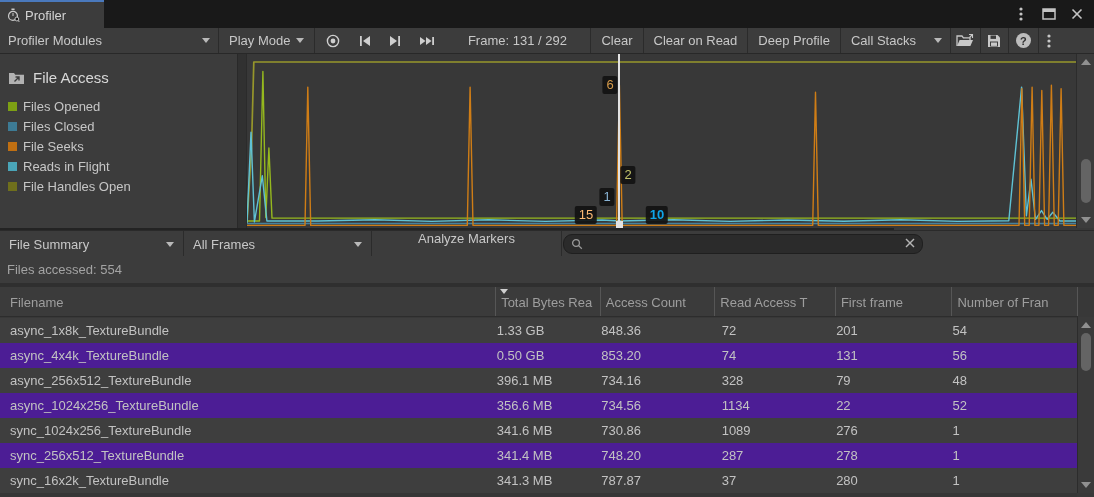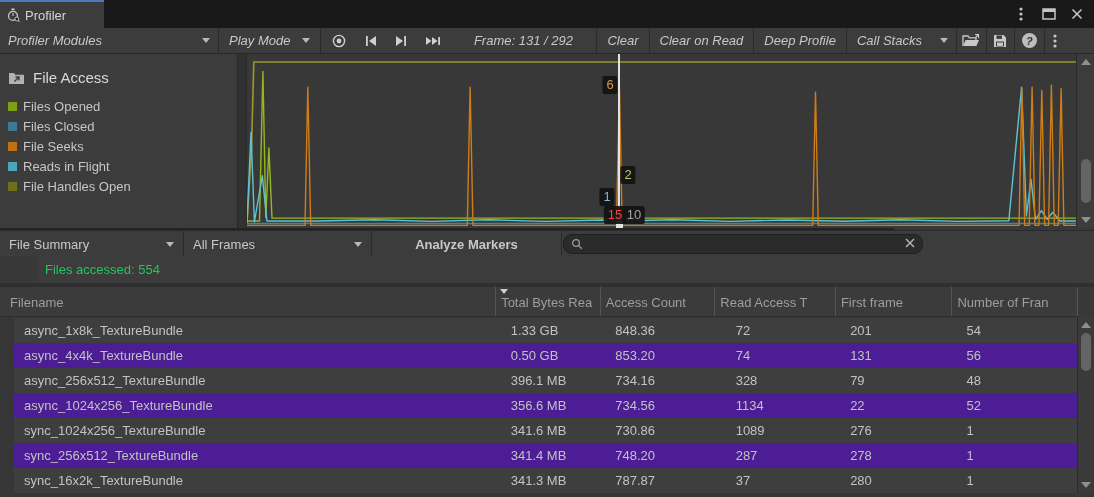--- a/index.html
+++ b/index.html
@@ -19,21 +19,21 @@
   }
   .tabbar-actions { position:absolute; right:10px; top:0; height:28px; display:flex; align-items:center; gap:14px; }
   .tb-icon { display:flex; align-items:center; justify-content:center; width:14px; height:14px; cursor:default; }
 
   
   .toolbar {
     position:absolute; top:28px; left:0; right:0; height:26px;
     background:#3c3c3c; border-bottom:1px solid #282828;
     display:flex; align-items:stretch; color:#c8c8c8;
   }
-  .tbtn { display:flex; align-items:center; justify-content:center; gap:12px; padding:0 10px; white-space:nowrap;font-style:italic; }
+  .tbtn { display:flex; align-items:center; justify-content:center; gap:6px; padding:0 10px; white-space:nowrap; }
   .sep-l { border-left:1px solid #2b2b2b; }
   .dd-modules { width:218px; justify-content:space-between; padding:0 8px; }
   .frame-label { width:146px; }
   .iconbtn { width:30px; padding:0; }
   .caret { width:0; height:0; border-left:4px solid transparent; border-right:4px solid transparent; border-top:5px solid #b9b9b9; }
 
   
   .main { position:absolute; top:54px; left:0; width:894px; height:176px; background:#383838; border-bottom:2px solid #232323; }
   .module-panel { position:absolute; left:0; top:0; width:237px; height:174px; background:#3c3c3c; }
   .module-strip { position:absolute; left:237px; top:0; width:9px; height:174px; background:#313131; border-left:1px solid #292929; }
@@ -62,37 +62,37 @@
   .sb-arrow.down { bottom:5px; border-left:5px solid transparent; border-right:5px solid transparent; border-top:6px solid #909090; }
   .sb-thumb { position:absolute; left:50%; transform:translateX(-50%); width:10px; background:#646464; border-radius:5px; }
   .chart-vscroll .sb-thumb { top:105px; height:44px; }
   .table-vscroll .sb-thumb { top:16px; height:38px; }
 
   
   .details-toolbar { position:absolute; top:230px; left:0; right:0; height:26px; background:#3c3c3c; border-top:1px solid #2a2a2a; }
   .dd { position:absolute; top:0; height:26px; display:flex; align-items:center; justify-content:space-between; padding:0 9px; border-right:1px solid #2b2b2b; color:#c8c8c8; }
   .dd-summary { left:0; width:184px; }
   .dd-frames { left:184px; width:188px; }
-  .btn-analyze { position:absolute; left:372px; width:190px; top:0; height:26px; display:flex; align-items:center; justify-content:center; border-right:1px solid #2b2b2b;font-weight:bold; }
+  .btn-analyze { position:absolute; left:372px; width:190px; top:0; height:26px; display:flex; align-items:flex-start; justify-content:center; border-right:1px solid #2b2b2b; }
   .search { position:absolute; left:563px; top:3px; width:360px; height:20px; background:#2b2b2b; border:1px solid #1f1f1f; border-radius:9px; display:flex; align-items:center; padding:0 7px; gap:5px; }
   .search input { flex:1; background:transparent; border:none; outline:none; color:#dcdcdc; font-family:"Liberation Sans",sans-serif; font-size:13px; min-width:0; }
   .search-clear { color:#b4b4b4; font-size:12px; line-height:12px; }
 
   
-  .files-row { position:absolute; top:256px; left:0; right:0; height:27px; background:#3c3c3c; line-height:27px; padding-left:7px; color:#22c55e;margin-left:38px; }
+  .files-row { position:absolute; top:256px; left:0; right:0; height:27px; background:#3c3c3c; line-height:27px; padding-left:7px; color:#a3a3a3; }
   .gap-row { position:absolute; top:283px; left:0; right:0; height:4px; background:#2f2f2f; }
 
   
   .thead { position:absolute; top:287px; left:0; width:1078px; height:30px; background:#3b3b3b; border-bottom:1px solid #2d2d2d; display:flex; color:#9e9e9e; }
   .th { position:relative; display:flex; align-items:flex-end; padding:0 0 6px 5px; white-space:nowrap; overflow:hidden; }
   .th.c0 { padding-left:10px; }
   .th + .th { border-left:1px solid #565656; }
   .th.c5 { border-right:1px solid #565656; }
   .sort-arrow { position:absolute; top:2px; left:4px; width:0; height:0; border-left:4px solid transparent; border-right:4px solid transparent; border-top:5px solid #cfcfcf; }
-  .tbody { position:absolute; top:318px; left:0; width:1077px; height:179px; background:#363636; overflow:hidden;padding-left:14px; }
+  .tbody { position:absolute; top:318px; left:0; width:1077px; height:179px; background:#363636; overflow:hidden; }
   .tr { display:flex; height:25px; line-height:25px; width:1077px; }
   .tr.odd { background:#3e3e3e; }
   .tr.even { background:#4c1d95; }
   .td { white-space:nowrap; overflow:hidden; padding-left:2px; color:#c2c2c2; }
   .td.c0 { padding-left:10px; }
   .c0 { width:497px; } .c1 { width:105px; } .c2 { width:121px; } .c3 { width:115px; } .c4 { width:117px; } .c5 { width:127px; }
 
   .help-circle { width:15px; height:15px; border-radius:50%; background:#bdbdbd; color:#2f2f2f; font-weight:bold; font-size:11px; display:flex; align-items:center; justify-content:center; }
 </style>
 </head>
@@ -255,22 +255,22 @@
         <path d="M0.0 168.8 L4.5 94.0 L6.8 8.0 L830.0 8.0" fill="none" stroke="#96962b" stroke-width="1.7" stroke-linejoin="round"></path>
         <path d="M0.0 167.0 L12.5 167.0 L15.9 17.4 L18.8 163.6 L21.9 94.0 L25.0 164.1 L830.0 164.1" fill="none" stroke="#95b81e" stroke-width="1.4" stroke-linejoin="round"></path>
         <path d="M0.0 168.8 L4.0 78.3 L7.4 167.9 L15.3 121.8 L19.9 167.0 L71.1 167.0 L127.9 165.8 L184.8 167.4 L241.6 165.8 L298.5 167.4 L355.3 166.0 L372.4 167.0 L426.4 165.8 L483.2 167.4 L540.1 166.0 L596.9 167.2 L653.8 165.8 L710.6 167.4 L761.8 166.7 L774.6 33.1 L779.4 161.8 L784.0 125.3 L788.5 165.3 L794.5 156.6 L800.2 165.3 L805.8 158.3 L812.9 167.0 L830.0 167.0" fill="none" stroke="#5fc2d4" stroke-width="1.4" stroke-linejoin="round"></path>
         <path d="M0.0 171.4 L58.0 171.4 L60.8 33.1 L63.7 171.4 L220.3 171.4 L223.1 33.1 L226.0 171.4 L369.5 171.4 L372.4 31.3 L375.2 171.4 L565.7 171.4 L568.5 38.3 L571.3 171.4 L772.0 171.4 L774.9 34.8 L777.7 171.4 L782.2 171.4 L785.1 33.1 L787.9 171.4 L791.9 171.4 L794.8 36.5 L797.6 171.4 L801.6 171.4 L804.4 31.3 L807.3 171.4 L811.2 171.4 L814.1 34.8 L816.9 171.4 L830.0 171.4" fill="none" stroke="#cf7d16" stroke-width="1.4" stroke-linejoin="round"></path>
       </svg>
     <div class="sel-line" style="left: 371.4px;"></div>
     <div class="sel-handle" style="left: 368.9px;"></div>
   <div class="chart-marker" style="left: 363px; top: 31px; color: rgb(214, 155, 74);">6</div>
       <div class="chart-marker" style="left: 381px; top: 121px; color: rgb(195, 195, 106);">2</div>
       <div class="chart-marker" style="left: 360px; top: 143px; color: rgb(138, 180, 214);">1</div>
-      <div class="chart-marker" style="left: 368px; top: 161px; color: #ef4444;">15</div>
-      <div class="chart-marker" style="left: 387px; top: 161px; color: #a3a3a3;">10</div>
+      <div class="chart-marker" style="left: 339px; top: 161px; color: #fdba74;">15</div>
+      <div class="chart-marker" style="left: 410px; top: 161px; color: #0ea5e9; font-weight: bold;">10</div>
     </div>
 
   <div class="vscroll chart-vscroll">
     <div class="sb-arrow up"></div>
     <div class="sb-thumb"></div>
     <div class="sb-arrow down"></div>
   </div>
 </div>
 
 <div class="details-toolbar">

